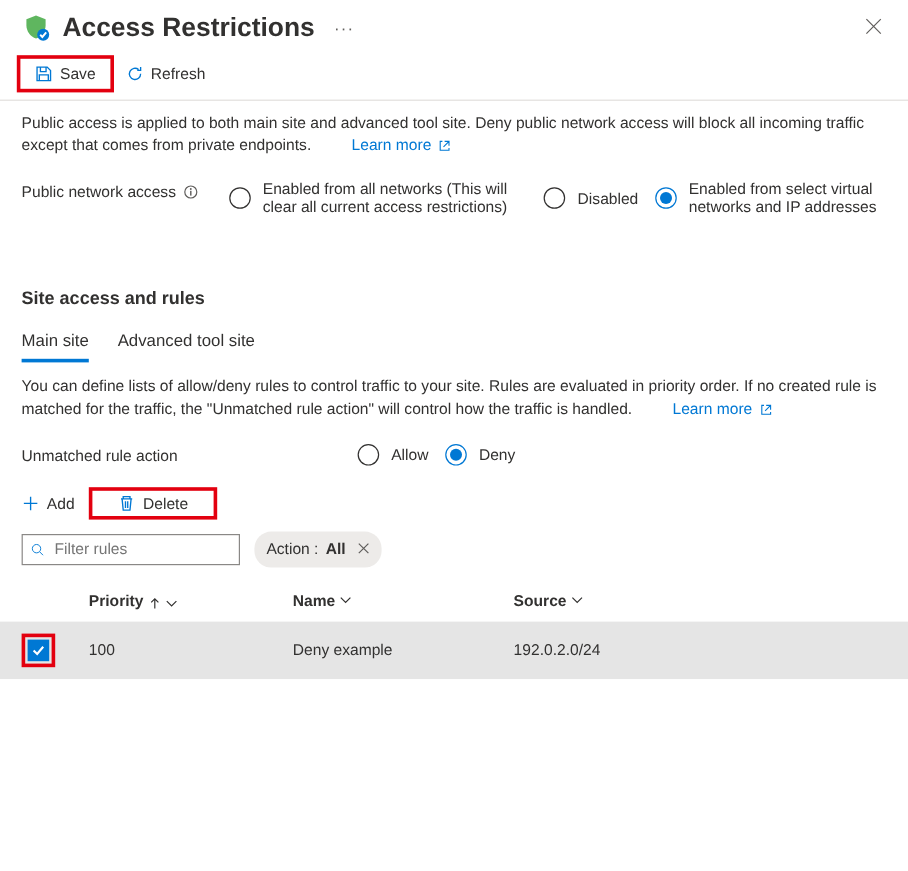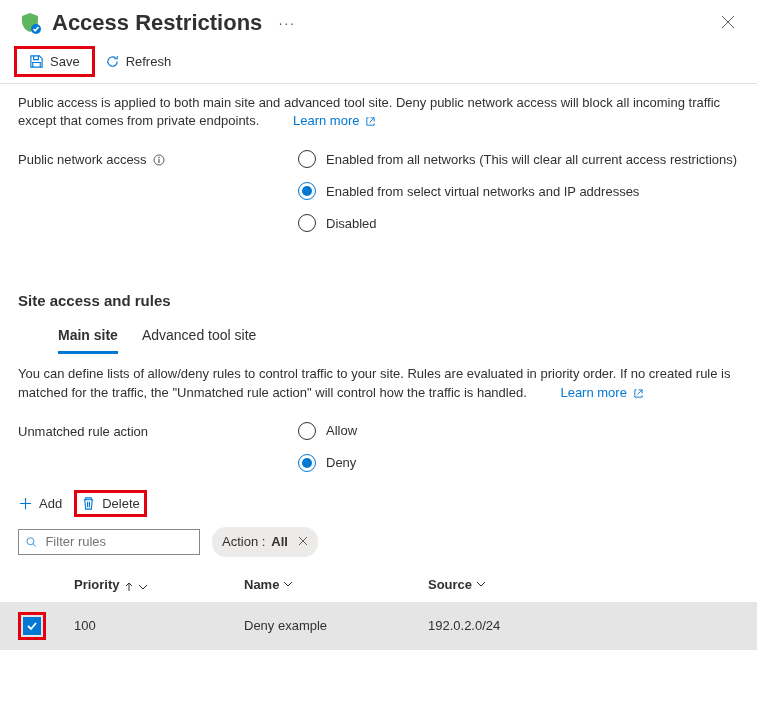--- a/index.html
+++ b/index.html
@@ -34,38 +34,38 @@
   .tb-icon { width:15px; height:15px; }
 
   .section { padding:10px 18px; }
   .desc { font-size:13px; line-height:1.4; }
   .link { color:#0078d4; cursor:pointer;margin-left:30px; }
   .link svg { vertical-align:-2px; margin-left:2px;}
 
   .form-row { display:flex; align-items:flex-start; }
   .form-label { width:280px; display:flex; align-items:center; gap:6px; padding-top:2px;}
   .info-icon { width:12px; height:12px; color:#605e5c; }
-  .radio-col { display:flex; flex-direction:column; gap:14px; }
+  .radio-col { display:flex; flex-direction:row; gap:14px; }
   .radio-item { display:flex; align-items:center; gap:10px; cursor:pointer; }
   .radio-outer {
     width:18px; height:18px; border-radius:50%;
     border:1px solid #323130; display:flex; align-items:center; justify-content:center;
     flex-shrink:0;
   }
   .radio-outer.sel { border-color:#0078d4; }
   .radio-inner { width:10px; height:10px; border-radius:50%; background:#0078d4; }
 
   .subheading { font-weight:600; font-size:15px; margin: 40px 0 12px 0;}
 
   .tabs { display:flex; gap:24px; border-bottom:1px solid #fff; margin-bottom:2px; }
   .tab { padding:6px 0 8px 0; cursor:pointer; font-size:14px; }
-  .tab.active { font-weight:700; border-bottom:3px solid #0078d4;margin-left:40px; }
+  .tab.active { font-weight:400; border-bottom:3px solid #0078d4; }
 
   .table-toolbar { display:flex; align-items:center; gap:12px; padding:8px 18px 10px 18px; }
-  .delete-group { display:flex; align-items:center; gap:6px; border:3px solid #e3000f; padding:3px 4px; cursor:pointer; color:#0078d4;}
+  .delete-group { display:flex; align-items:center; gap:6px; border:3px solid #e3000f; padding:3px 21px; cursor:pointer; color:#0078d4;}
   .add-btn { display:flex; align-items:center; gap:6px; cursor:pointer; }
 
   .filter-row { display:flex; align-items:center; gap:12px; padding:0 18px 10px 18px;}
   .filter-input {
     display:flex; align-items:center; gap:6px;
     border:1px solid #8a8886; height:26px; width:182px; padding:0 6px;
   }
   .filter-input input { border:none; outline:none; font-size:13px; width:100%; color:#605e5c; }
   .action-pill {
     display:flex; align-items:center; gap:6px;
@@ -151,28 +151,28 @@
           <rect x="5.4" y="5" width="1.2" height="4" fill="#605e5c"></rect>
         </svg>
     </span>
   </div>
   <div class="radio-col">
     <div class="radio-item">
       <span class="radio-outer"></span>
       <span>Enabled from all networks (This will clear all current access restrictions)</span>
     </div>
     <div class="radio-item">
+      <span class="radio-outer"></span>
+      <span>Disabled</span>
+    </div>
+    <div class="radio-item">
       <span class="radio-outer sel">
           <span class="radio-inner"></span>
         </span>
       <span>Enabled from select virtual networks and IP addresses</span>
-    </div>
-    <div class="radio-item">
-      <span class="radio-outer"></span>
-      <span>Disabled</span>
     </div>
   </div>
 </div>
 
 <div class="section" style="padding-bottom:0">
   <div class="subheading">Site access and rules</div>
   <div class="tabs">
     <div class="tab active">Main site</div>
     <div class="tab">Advanced tool site</div>
   </div>

